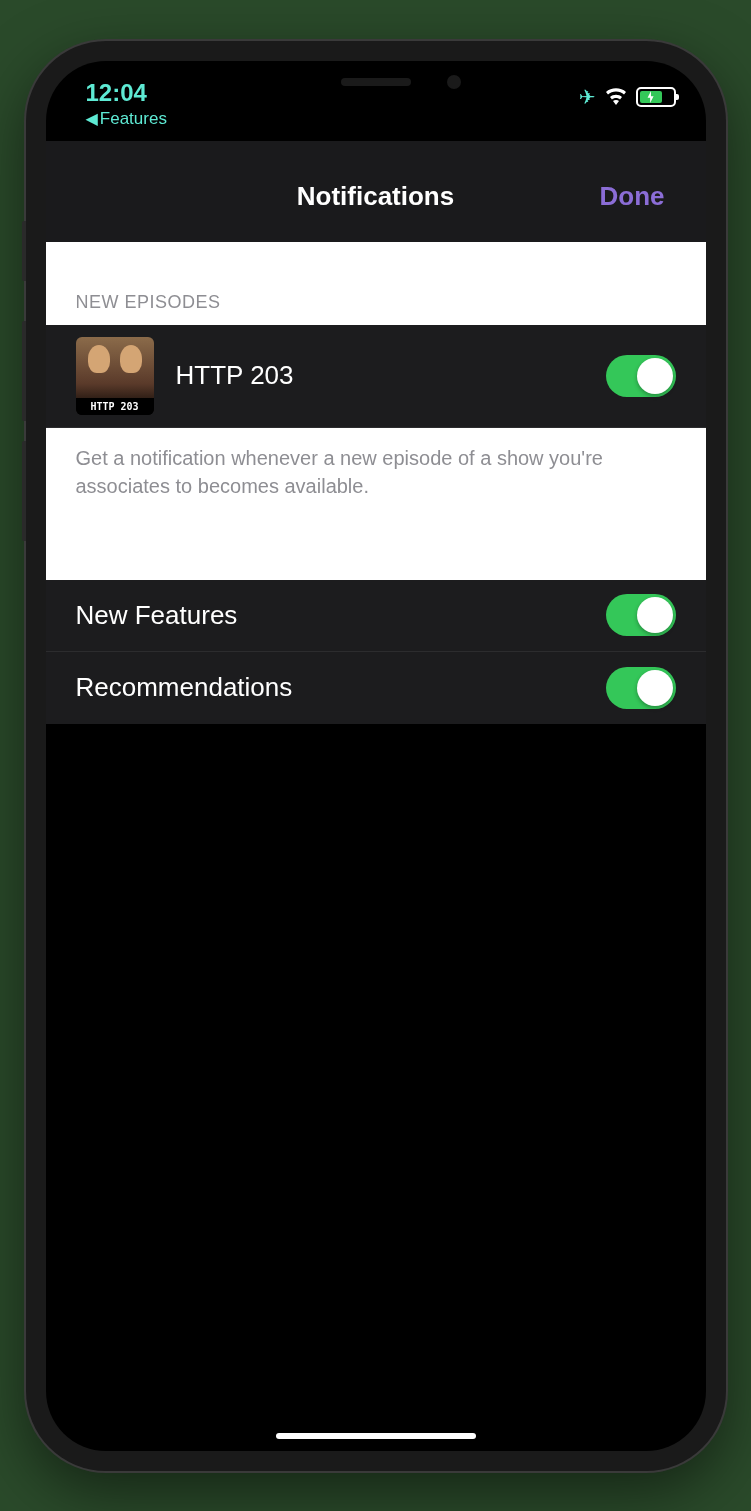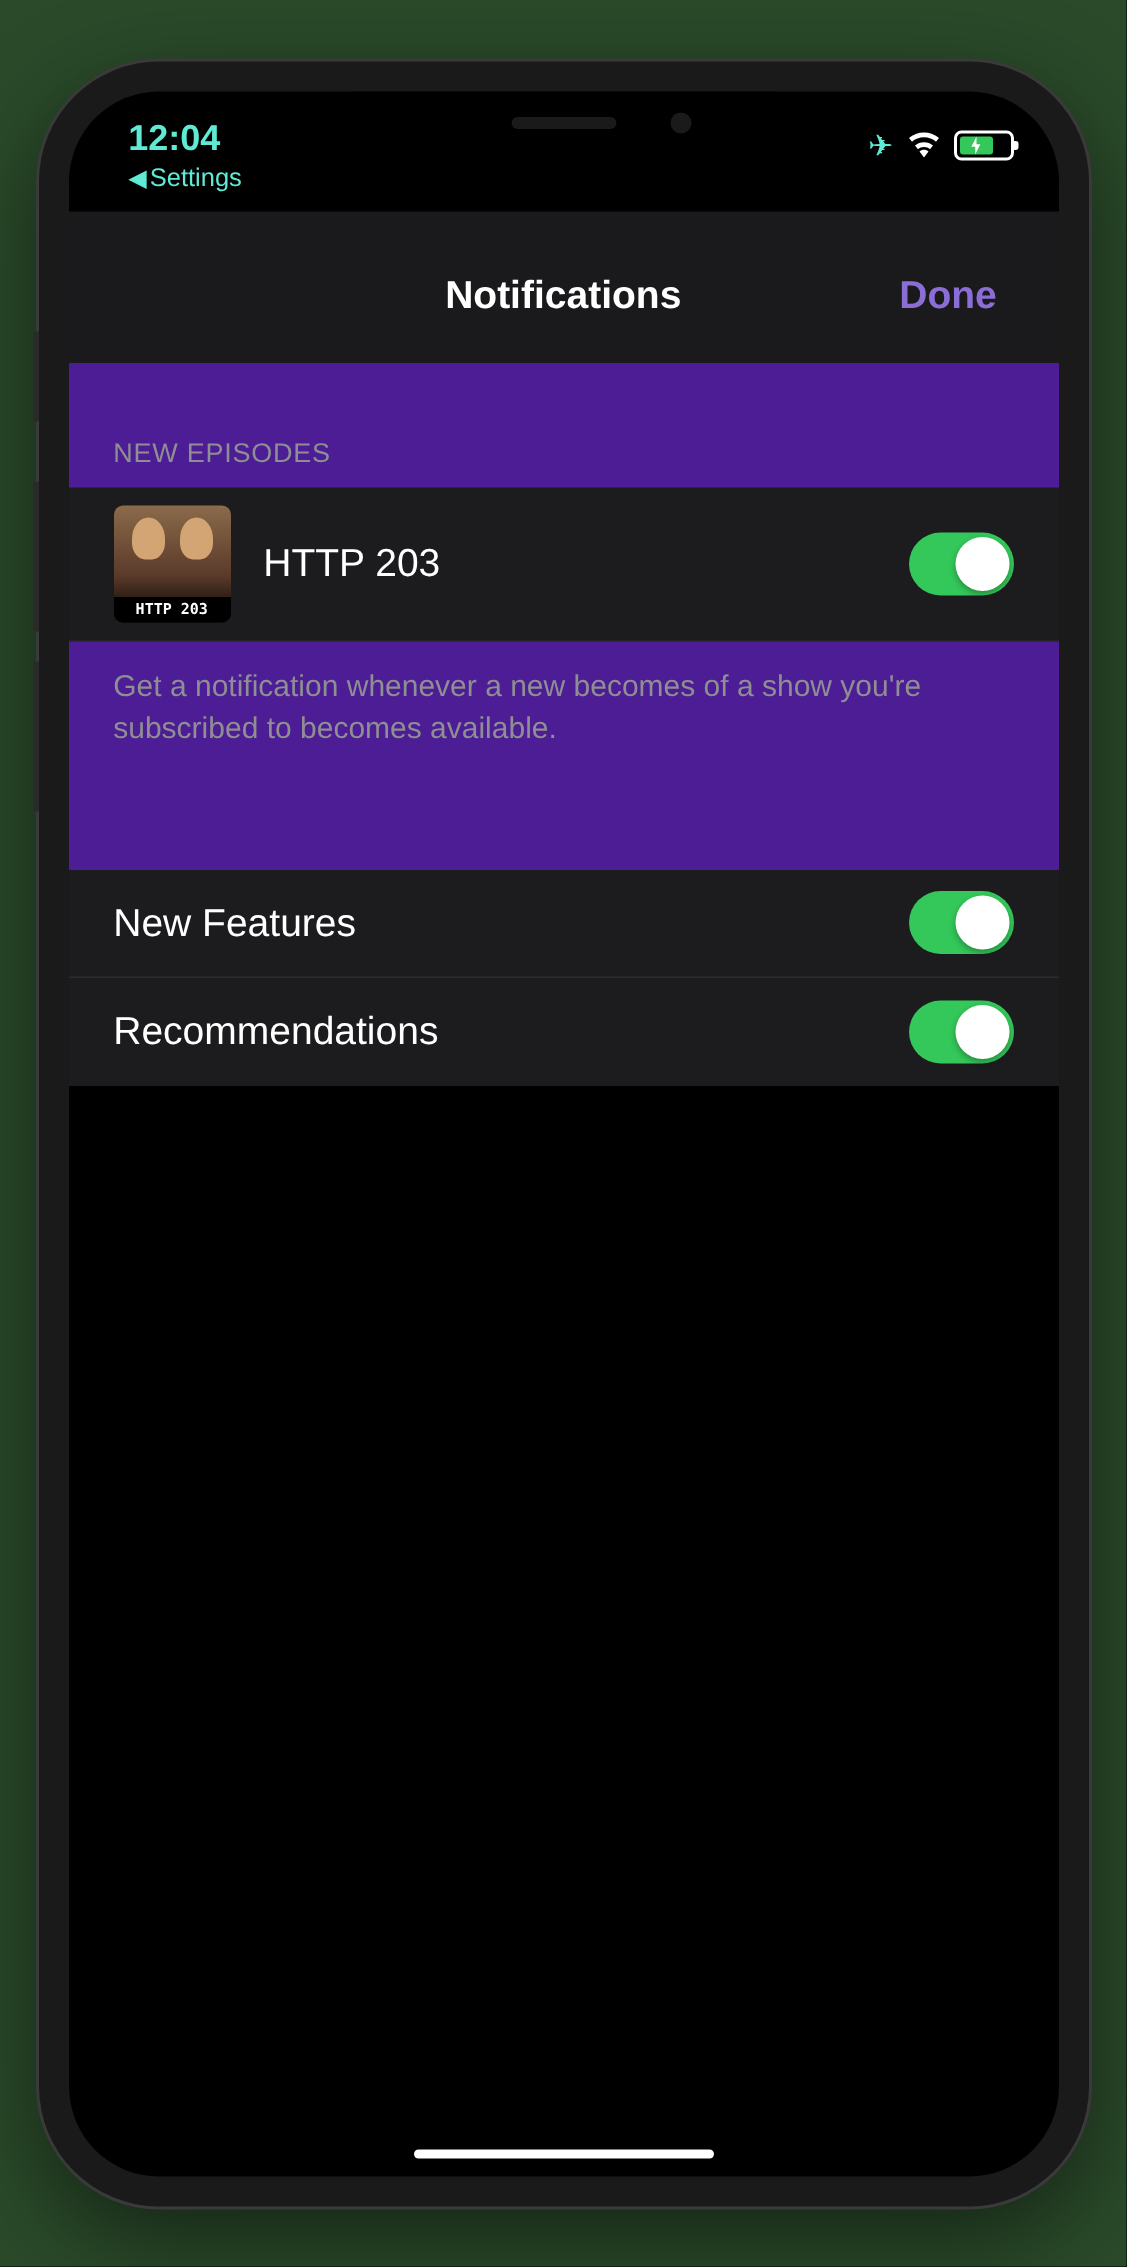--- a/index.html
+++ b/index.html
@@ -169,21 +169,21 @@
       font-weight: 600;
     }
     .done-button {
       position: absolute;
       right: 41px;
       color: #8b6dd6;
       font-size: 26px;
       font-weight: 600;
     }
     .content {
-      background: #4c1d95;
+      background: #ffffff;
     }
     .section-header {
       color: #8e8e93;
       font-size: 18px;
       padding: 50px 30px 12px;
       text-transform: uppercase;
       letter-spacing: 0.5px;
     }
     .row {
       background: #1c1c1e;
@@ -288,21 +288,21 @@
     <div class="notch">
       <div class="speaker"></div>
       <div class="camera"></div>
     </div>
 
     <div class="status-bar">
       <div class="status-left">
         <div class="time">12:04</div>
         <div class="back-link">
           <span class="back-arrow">◀</span>
-          <span>Settings</span>
+          <span>Features</span>
         </div>
       </div>
       <div class="status-right">
         <span class="airplane-icon">✈</span>
         <span class="wifi-icon">
           <svg viewBox="0 0 24 20">
               <path d="M12 20l-3-4c1.5-1.5 4.5-1.5 6 0l-3 4zm-6-8c3-3 9-3 12 0l-2 2.5c-2-2-6-2-8 0L6 12zm-4-5c5-5 15-5 20 0l-2 2.5c-4-4-12-4-16 0L2 7z"></path>
             </svg>
         </span>
         <div class="battery">
@@ -326,21 +326,21 @@
       <div class="row">
         <div class="show-thumb">
           <div class="thumb-label">HTTP 203</div>
         </div>
         <div class="row-label">HTTP 203</div>
         <div class="toggle">
           <div class="toggle-knob"></div>
         </div>
       </div>
 
-      <div class="section-footer">Get a notification whenever a new becomes of a show you're subscribed to becomes available.</div>
+      <div class="section-footer">Get a notification whenever a new episode of a show you're associates to becomes available.</div>
 
       <div class="section-gap"></div>
 
       <div class="row">
         <div class="row-label">New Features</div>
         <div class="toggle">
           <div class="toggle-knob"></div>
         </div>
       </div>
 

